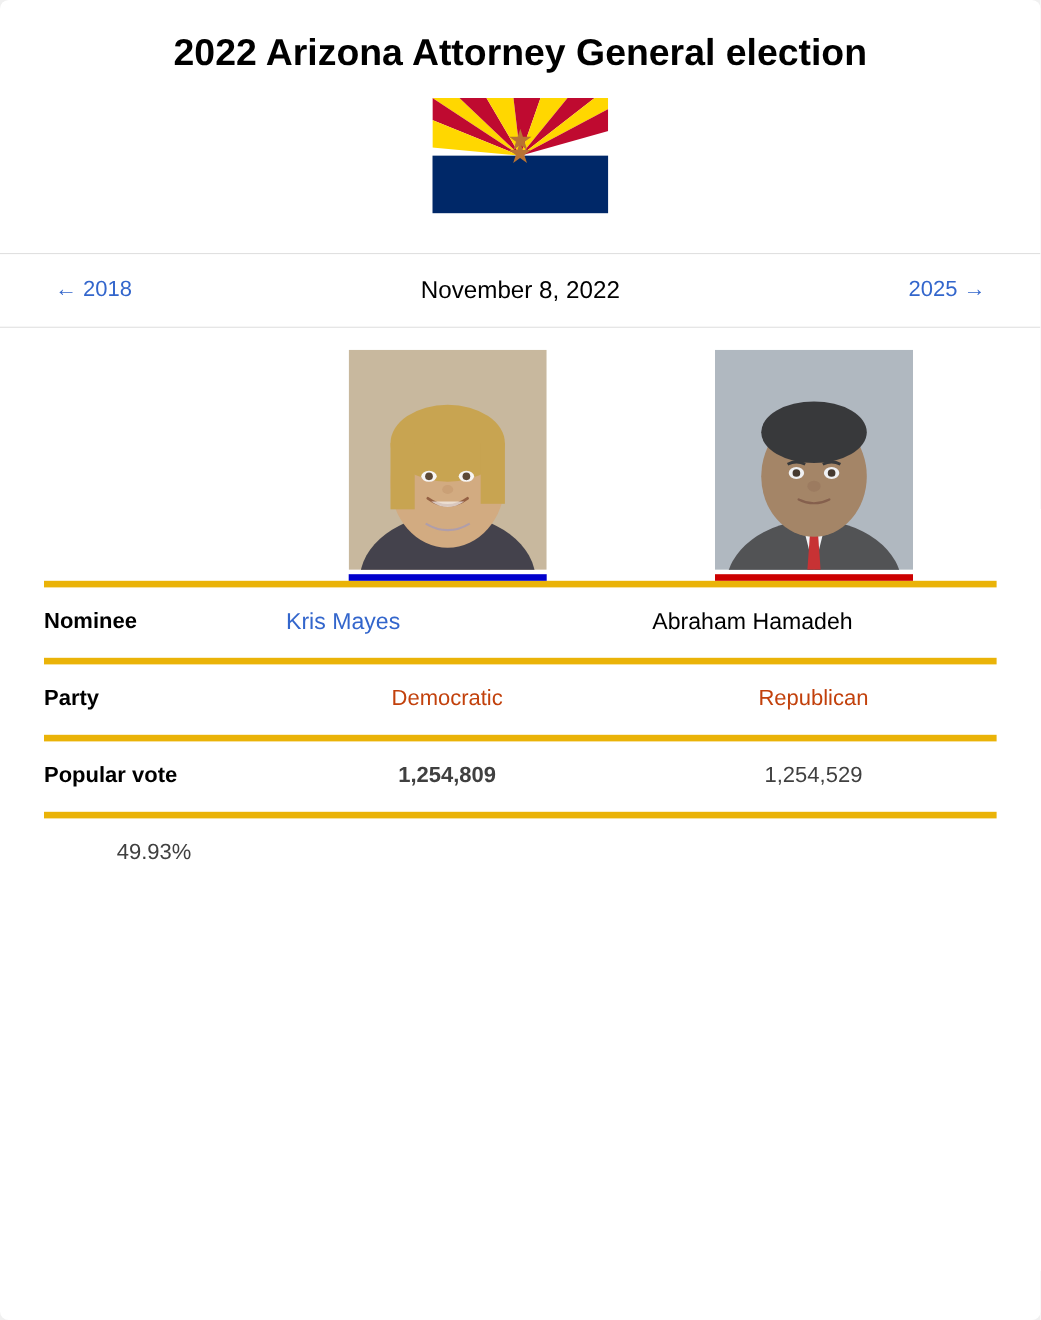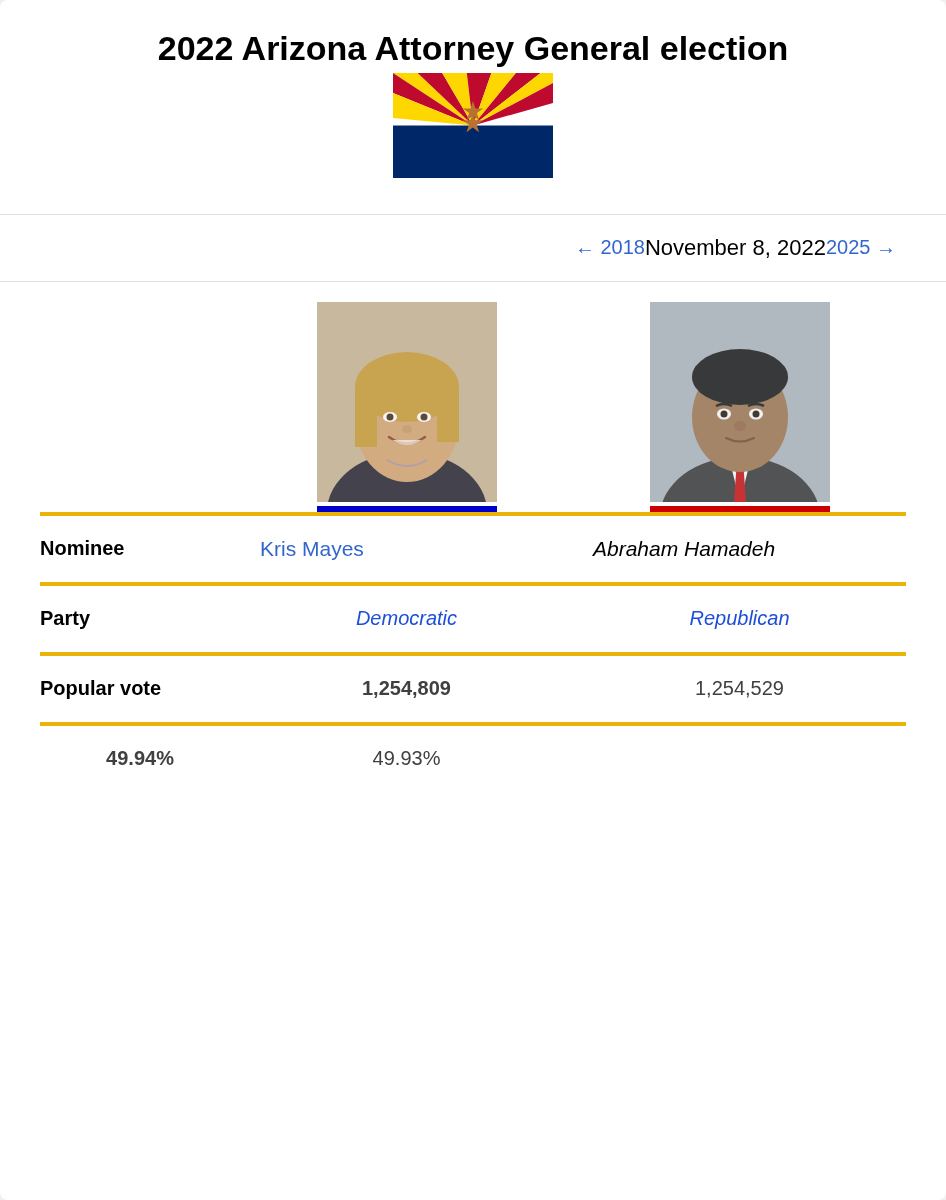--- a/index.html
+++ b/index.html
@@ -29,37 +29,37 @@
       padding: 28px 40px 20px 40px;
       text-align: center;
       border-bottom: 1px solid #e0e0e0;
     }
 
     .page-title {
       font-size: 34px;
       font-weight: 700;
       color: #000000;
       line-height: 1.2;
-      margin-bottom: 4px;
+      margin-bottom: 20px;
     }
 
     .flag-container {
       display: flex;
       justify-content: center;
       margin-bottom: 16px;
     }
 
     .az-flag {
       width: 160px;
       height: 105px;
     }
 
     .nav-section {
       display: flex;
-      justify-content: flex-end;
+      justify-content: space-between;
       align-items: center;
       padding: 20px 50px;
       border-bottom: 1px solid #e0e0e0;
     }
 
     .nav-link {
       color: #3366cc;
       font-size: 20px;
       text-decoration: none;
       cursor: pointer;
@@ -88,59 +88,57 @@
       background: #0000cc;
     }
 
     .party-bar-rep {
       background: #cc0000;
     }
 
     .table-row {
       display: grid;
       grid-template-columns: 200px 1fr 1fr;
-      border-top: 4px solid #eab308;
+      border-top: 6px solid #eab308;
       min-height: 70px;
       align-items: center;
     }
 
     .table-label {
       font-size: 20px;
       font-weight: 700;
       color: #000000;
       padding: 16px 20px 16px 0;
     }
 
     .table-value {
       font-size: 20px;
       color: #404040;
       padding: 16px 20px;
       text-align: center;
     }
 
     .table-value.link-blue {
-      color: #1d4ed8;
-      font-style: italic;
+      color: #c2410c;
     }
 
     .table-value.bold {
       font-weight: 700;
     }
 
     .nominee-value {
       font-size: 21px;
       color: #3366cc;
       padding: 16px 20px;
       text-align: left;
       line-height: 1.3;
     }
 
     .nominee-value.black {
       color: #000000;
-      font-style: italic;
     }
 
     .photos-row {
       display: grid;
       grid-template-columns: 200px 1fr 1fr;
       padding-top: 20px;
       align-items: end;
     }
 
     .empty-label {
@@ -285,19 +283,18 @@
       <div class="table-value link-blue">Republican</div>
     </div>
 
     <div class="table-row">
       <div class="table-label">Popular vote</div>
       <div class="table-value bold">1,254,809</div>
       <div class="table-value">1,254,529</div>
     </div>
 
     <div class="table-row">
-      <div class="table-value bold">49.94%</div>
       <div class="table-value">49.93%</div>
     </div>
 
   </div>
 
 </div>
 
 </body></html>

